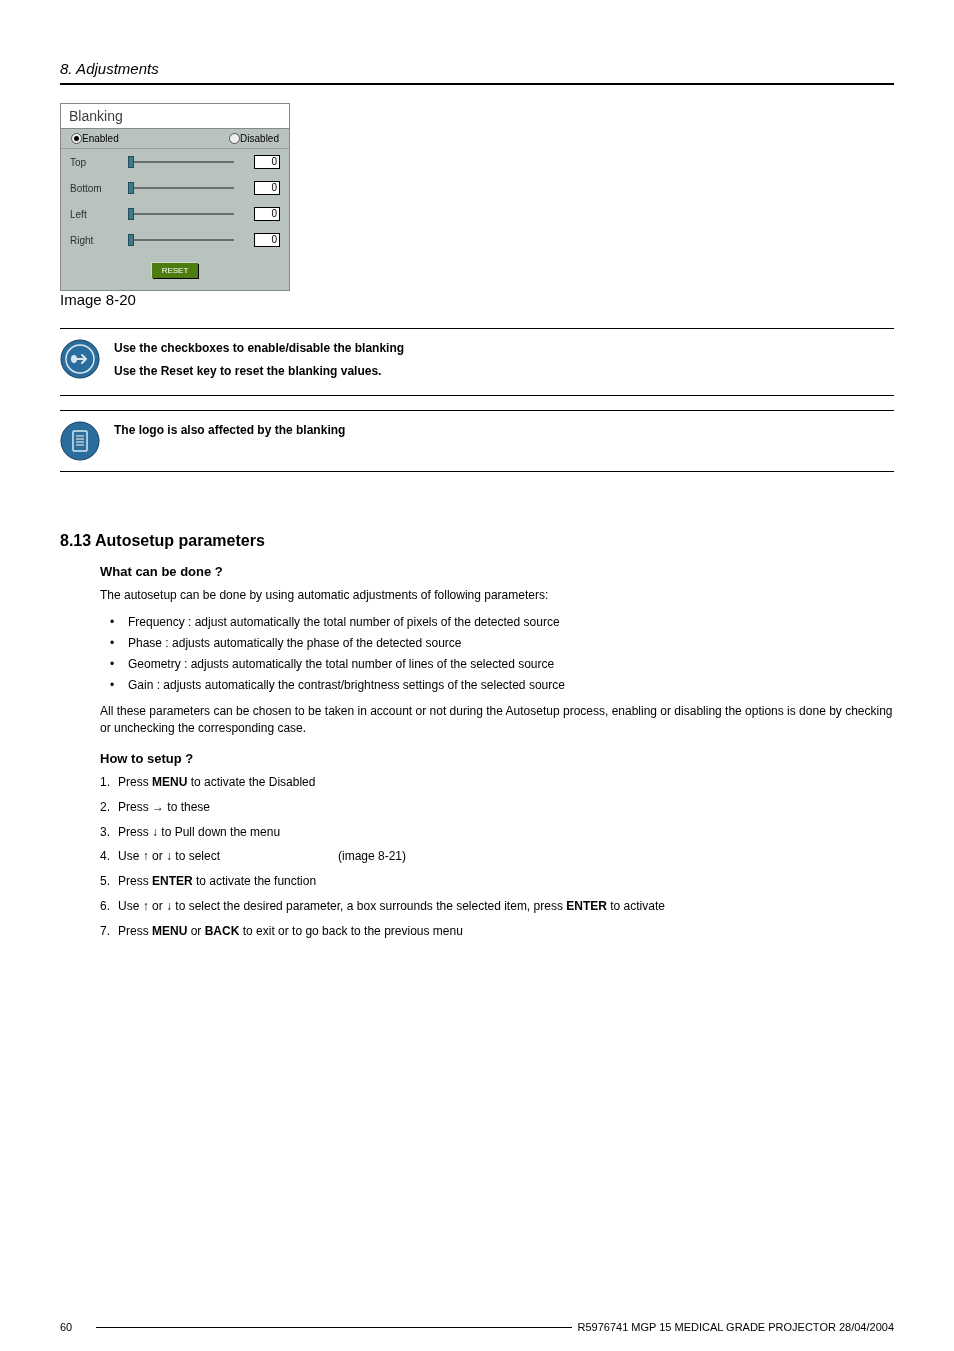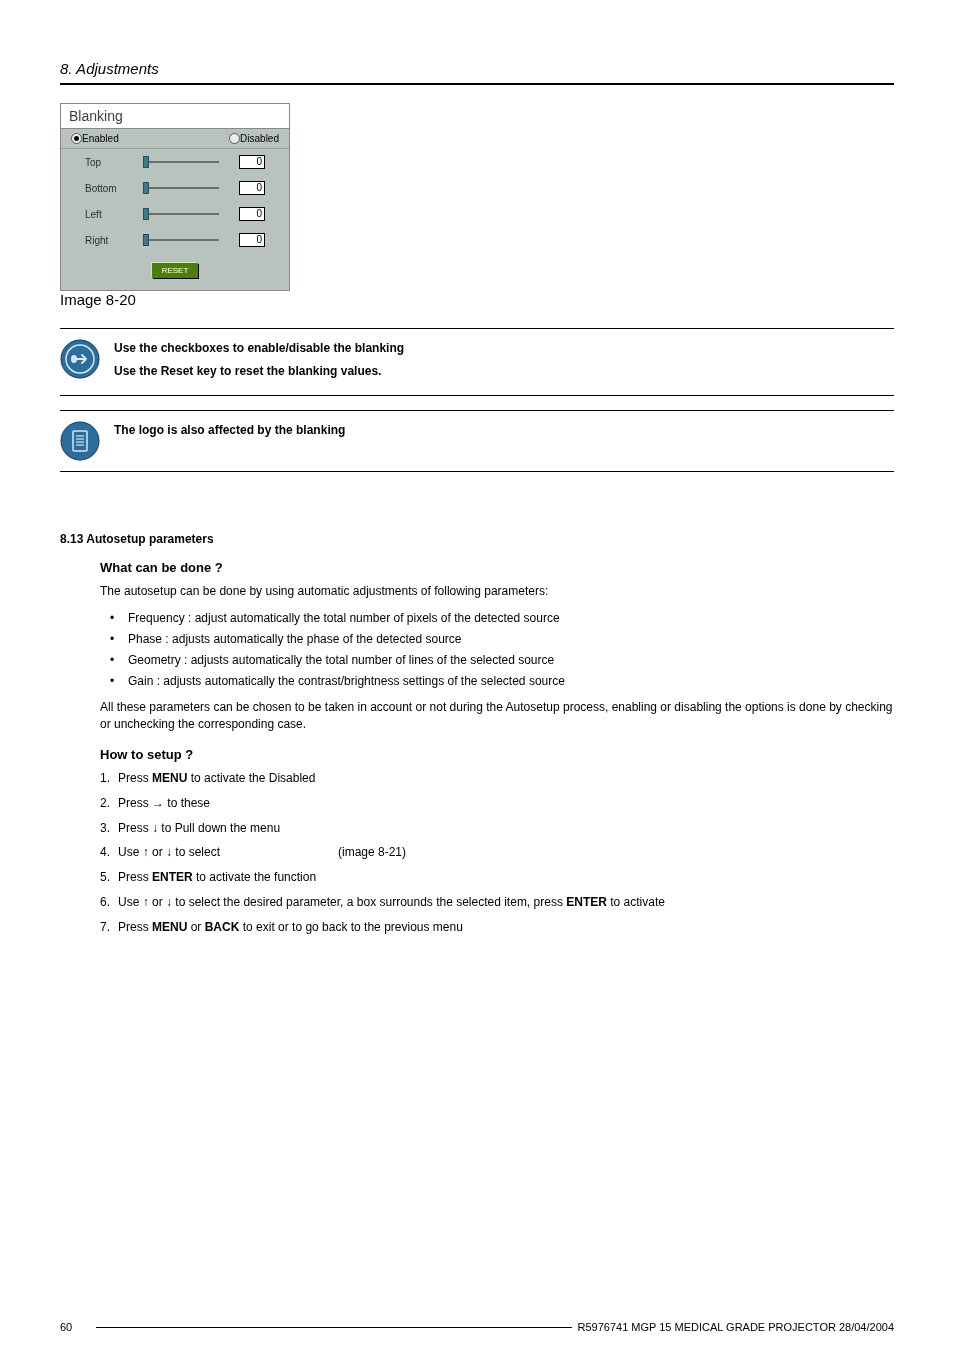--- a/index.html
+++ b/index.html
@@ -42,21 +42,21 @@
   }
   .radio-item { display: flex; align-items: center; }
   .radio-outer {
     width: 11px; height: 11px; border-radius: 50%;
     border: 1px solid #555; background: #eee;
     display: flex; align-items: center; justify-content: center;
   }
   .radio-inner { width: 5px; height: 5px; border-radius: 50%; background: #000; }
   .slider-row {
     display: flex; align-items: center;
-    padding: 6px 24px; gap: 20px;
+    padding: 6px 9px; gap: 20px;
   }
   .slider-label { width: 40px; color: #2a2f2d; }
   .slider-track {
     flex: 1; height: 2px; background: #6a6f6d;
     position: relative;
   }
   .slider-thumb {
     position: absolute; left: -2px; top: -5px;
     width: 6px; height: 12px; background: #3b7a89;
     border: 1px solid #244f59;
@@ -88,21 +88,21 @@
     align-items: flex-start;
   }
   .note-icon {
     width: 40px; height: 40px; flex-shrink: 0;
   }
   .note-icon svg { width: 40px; height: 40px; }
   .note-text { font-weight: bold; font-size: 12px; line-height: 1.6; }
   .note-text p { margin-bottom: 4px; }
 
   
-  .section-title { font-size: 12px; font-weight: bold; margin-top: 60px; margin-bottom: 14px; }
+  .section-title { font-size: 16px; font-weight: bold; margin-top: 60px; margin-bottom: 14px; }
   .sub-title { font-size: 13px; font-weight: bold; margin: 14px 0 8px 0; }
   .body-text { font-size: 12px; margin-bottom: 10px; line-height: 1.4; }
   .indent { margin-left: 40px; }
   ul.bullets { list-style: none; margin: 6px 0 10px 0; }
   ul.bullets li { padding-left: 28px; position: relative; margin-bottom: 4px; line-height: 1.4; }
   ul.bullets li::before { content: "•"; position: absolute; left: 10px; }
   ol.steps { list-style: none; margin: 6px 0; }
   ol.steps > li { margin-bottom: 8px; line-height: 1.4; }
   ol.steps .num { display: inline-block; width: 18px; }
   .sub-step { margin-left: 18px; margin-top: 6px; }

